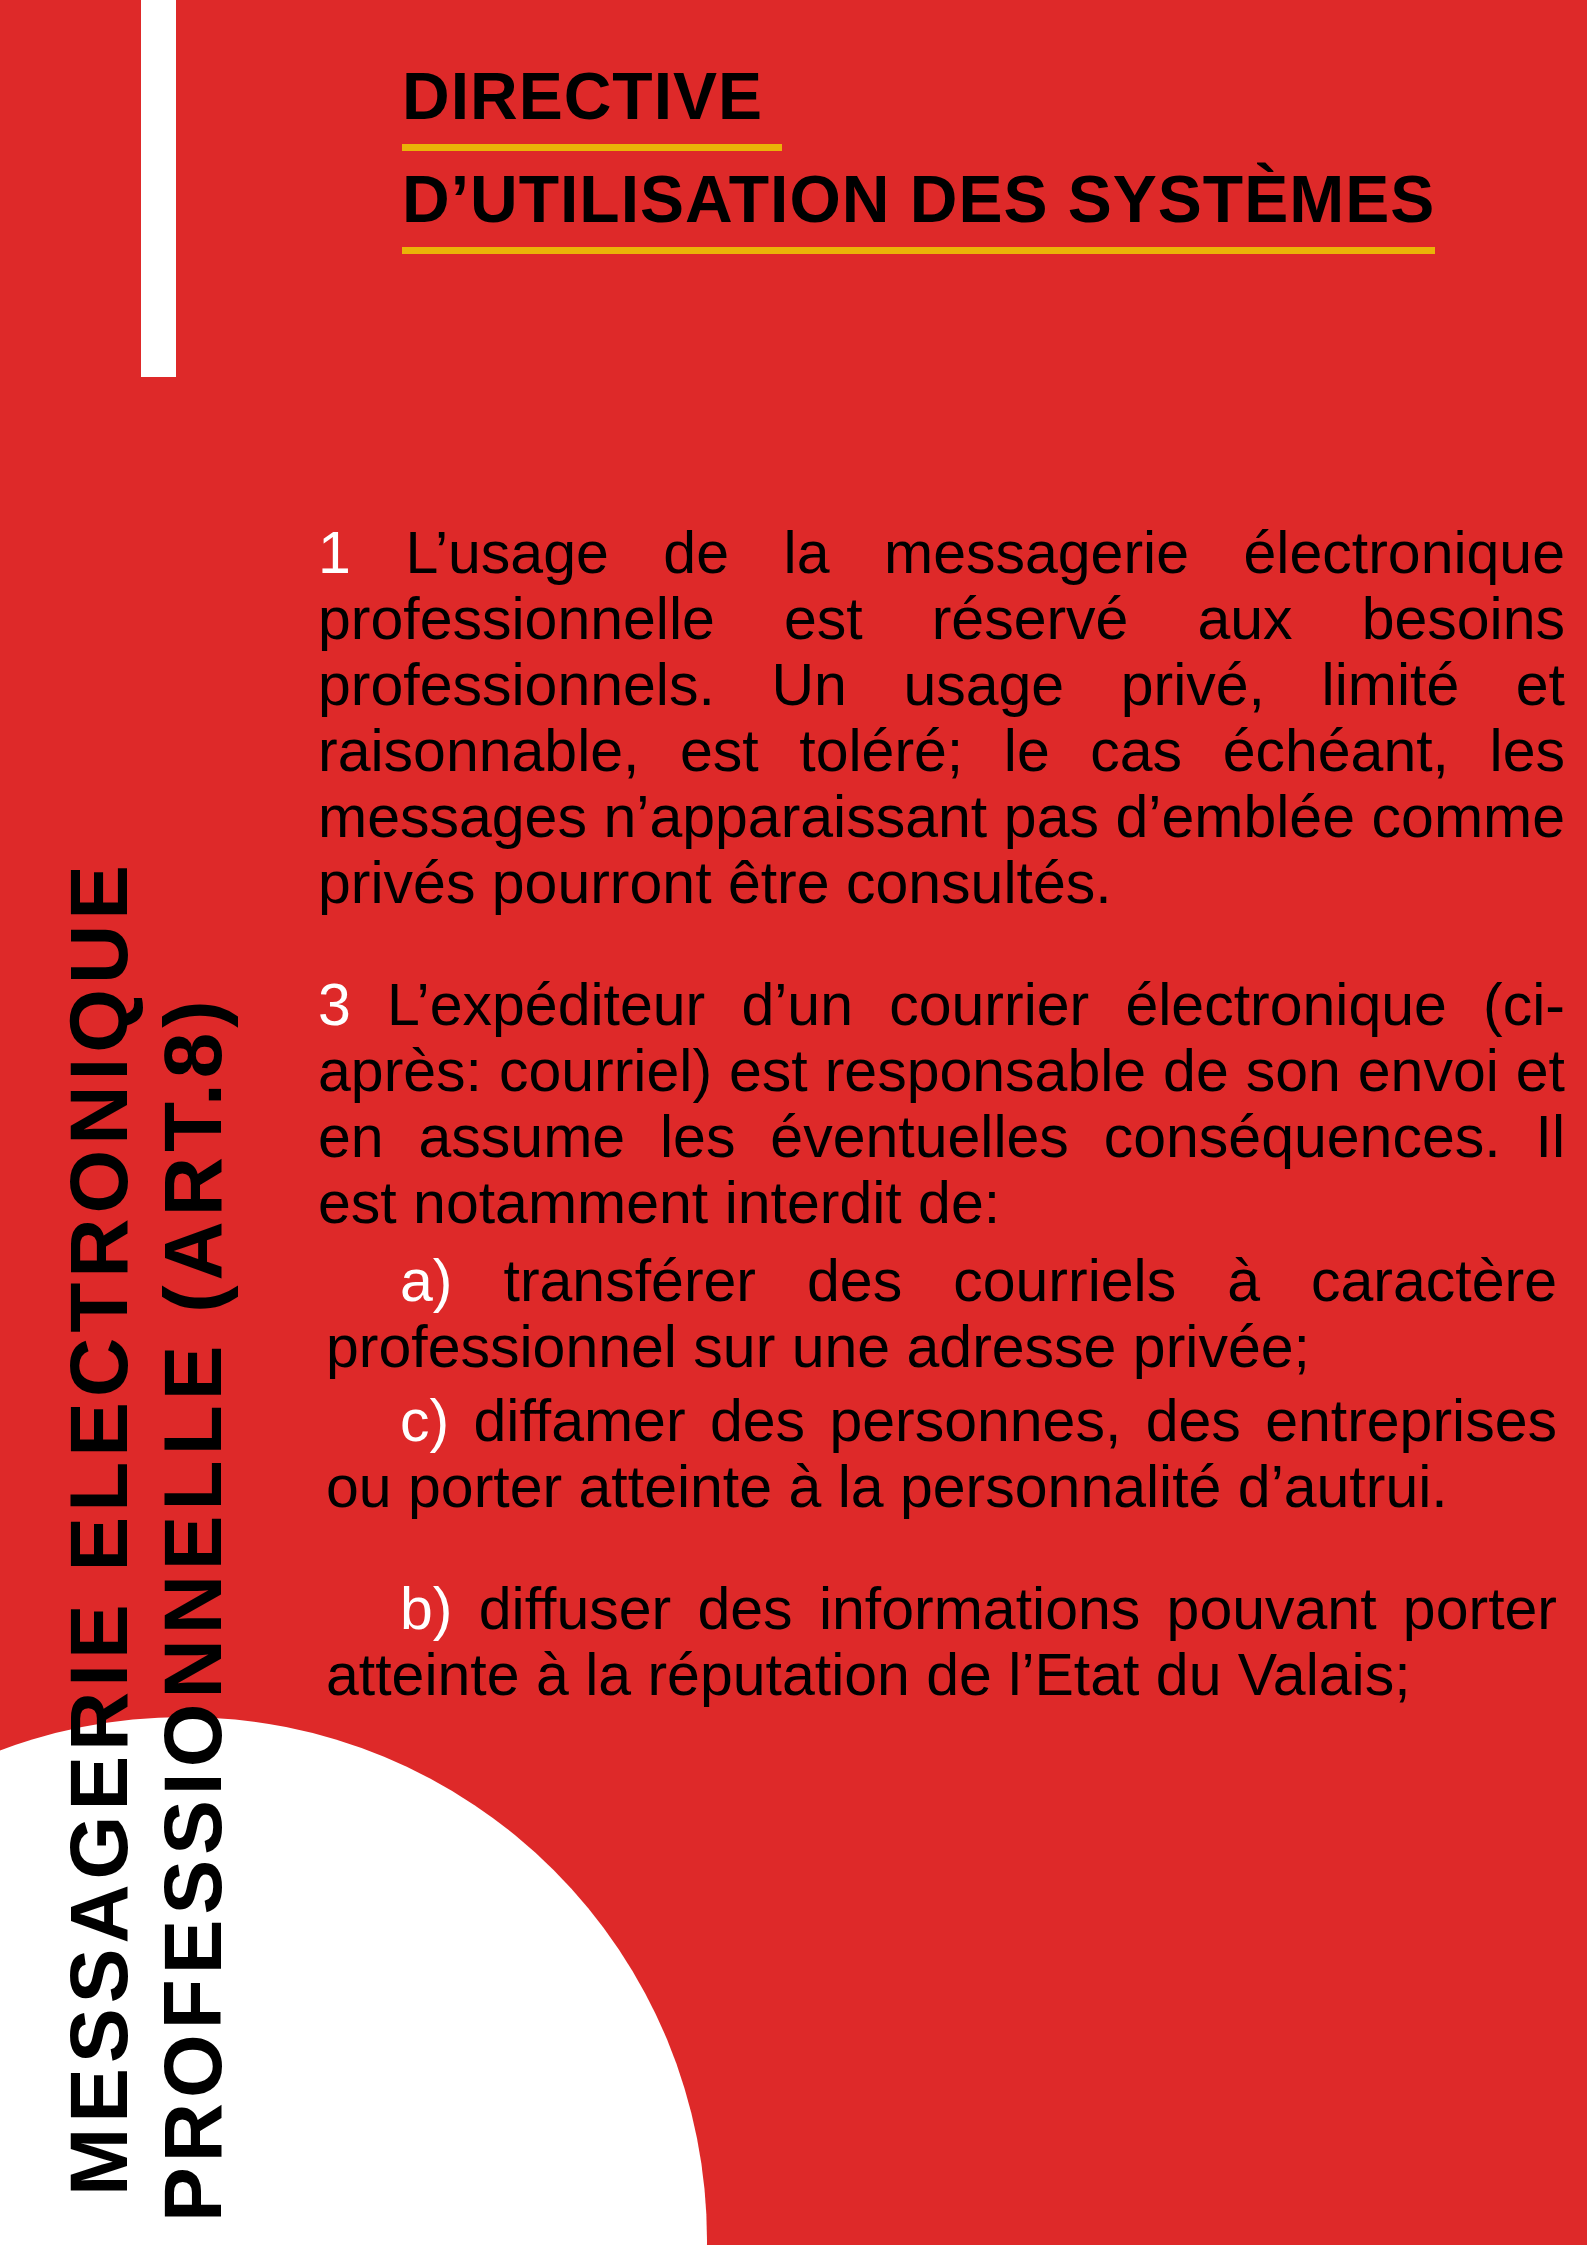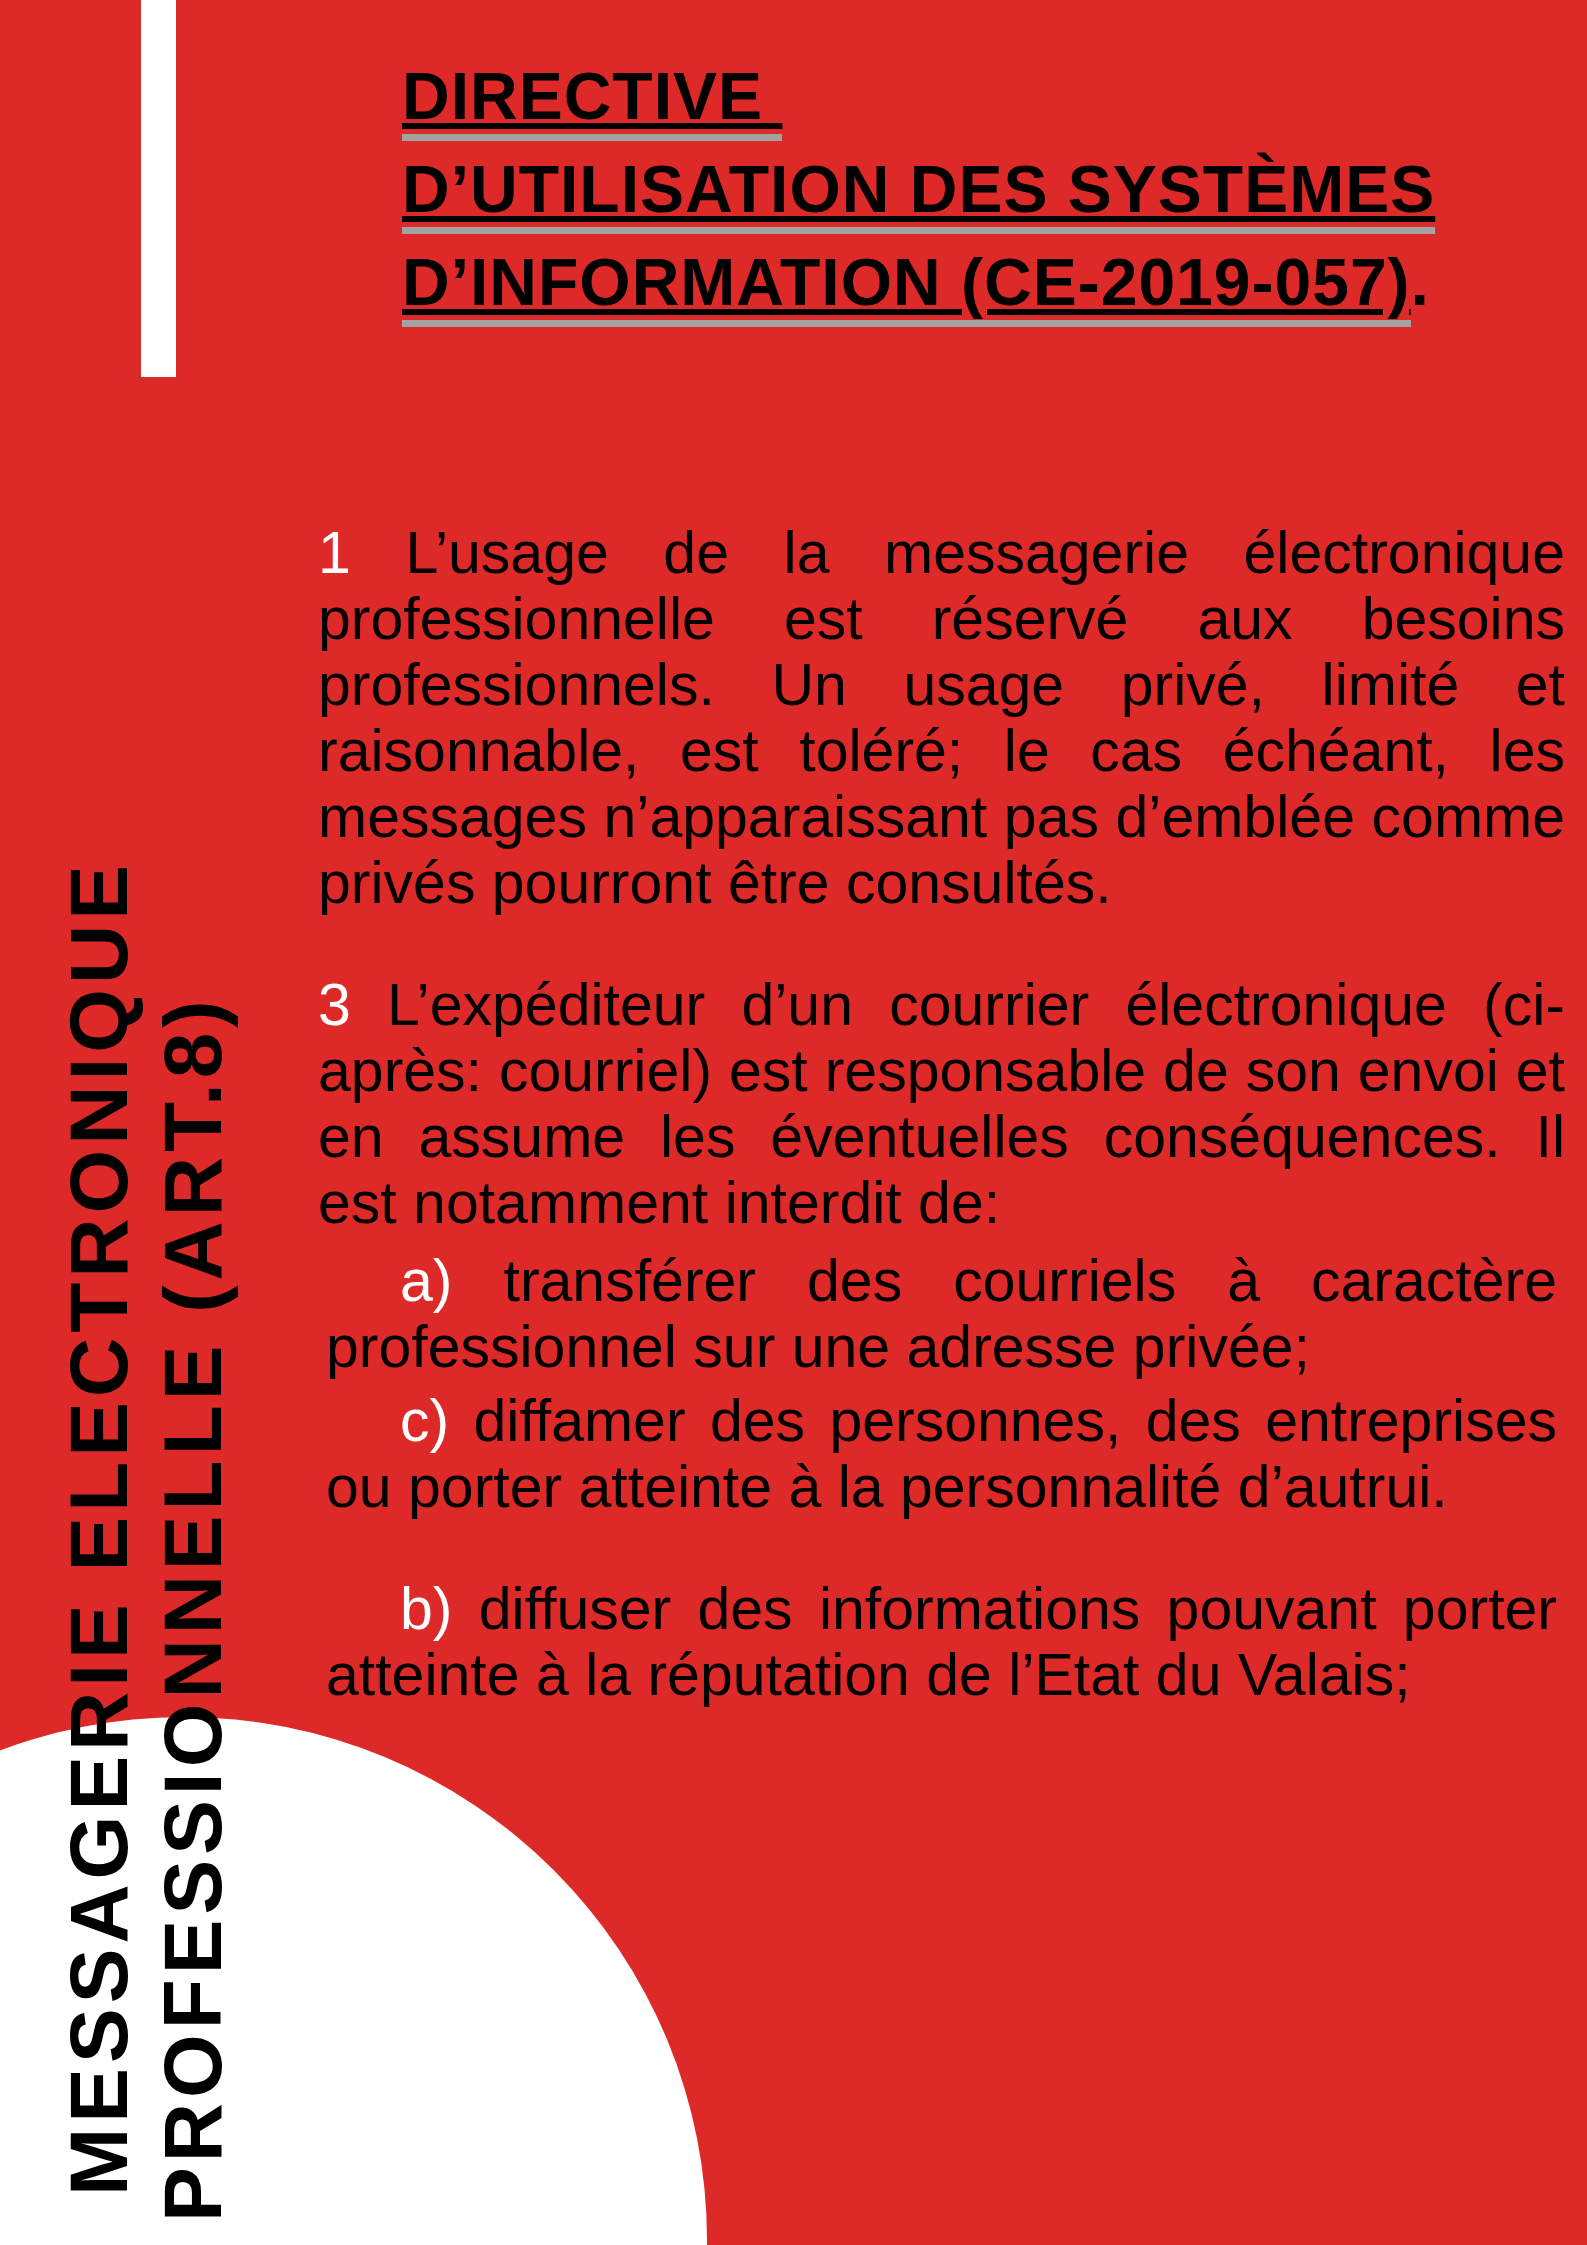--- a/index.html
+++ b/index.html
@@ -35,24 +35,23 @@
     left: 402px; top: 58px;
     font-size: 66px;
     font-weight: 700;
     letter-spacing: 1px;
     font-stretch: condensed;
   }
   .t-line { margin-bottom: 10px; white-space: nowrap; }
   .t-line .u {
     display: inline-block;
     line-height: 60px;
-    padding-bottom: 8px;
-    border-bottom: 7px solid #a3a3a3;
+    padding-bottom: 18px;
+    border-bottom: 7px solid #eab308;
     white-space: pre;
-    text-decoration: underline;
   }
   .t-period { display: inline-block; line-height: 60px; }
 
   
   .v-line {
     position: absolute;
     transform: rotate(-90deg);
     transform-origin: 0 0;
     font-size: 82px;
     font-weight: 700;
@@ -86,21 +85,20 @@
 
   <div class="white-stripe"></div>
   <div class="white-circle"></div>
 
   <div class="v-line v1">MESSAGERIE ELECTRONIQUE</div>
   <div class="v-line v2">PROFESSIONNELLE (ART.8)</div>
 
   <header class="title">
     <div class="t-line"><span class="u">DIRECTIVE </span></div>
     <div class="t-line"><span class="u">D’UTILISATION DES SYSTÈMES</span></div>
-    <div class="t-line"><span class="u">D’INFORMATION (CE-2019-057)</span><span class="t-period">.</span></div>
   </header>
 
   <main class="body">
 
     <p><span class="mk light">1</span> <span>L’usage de la messagerie électronique professionnelle est réservé aux besoins professionnels. Un usage privé, limité et raisonnable, est toléré; le cas échéant, les messages n’apparaissant pas d’emblée comme privés pourront être consultés.</span></p>
 
 
     <p class="tight"><span class="mk light">3</span> <span>L’expéditeur d’un courrier électronique (ci-après: courriel) est responsable de son envoi et en assume les éventuelles conséquences. Il est notamment interdit de:</span></p>
 
     <p class="item"><span class="mk light">a)</span> <span>transférer des courriels à caractère professionnel sur une adresse privée;</span></p>

